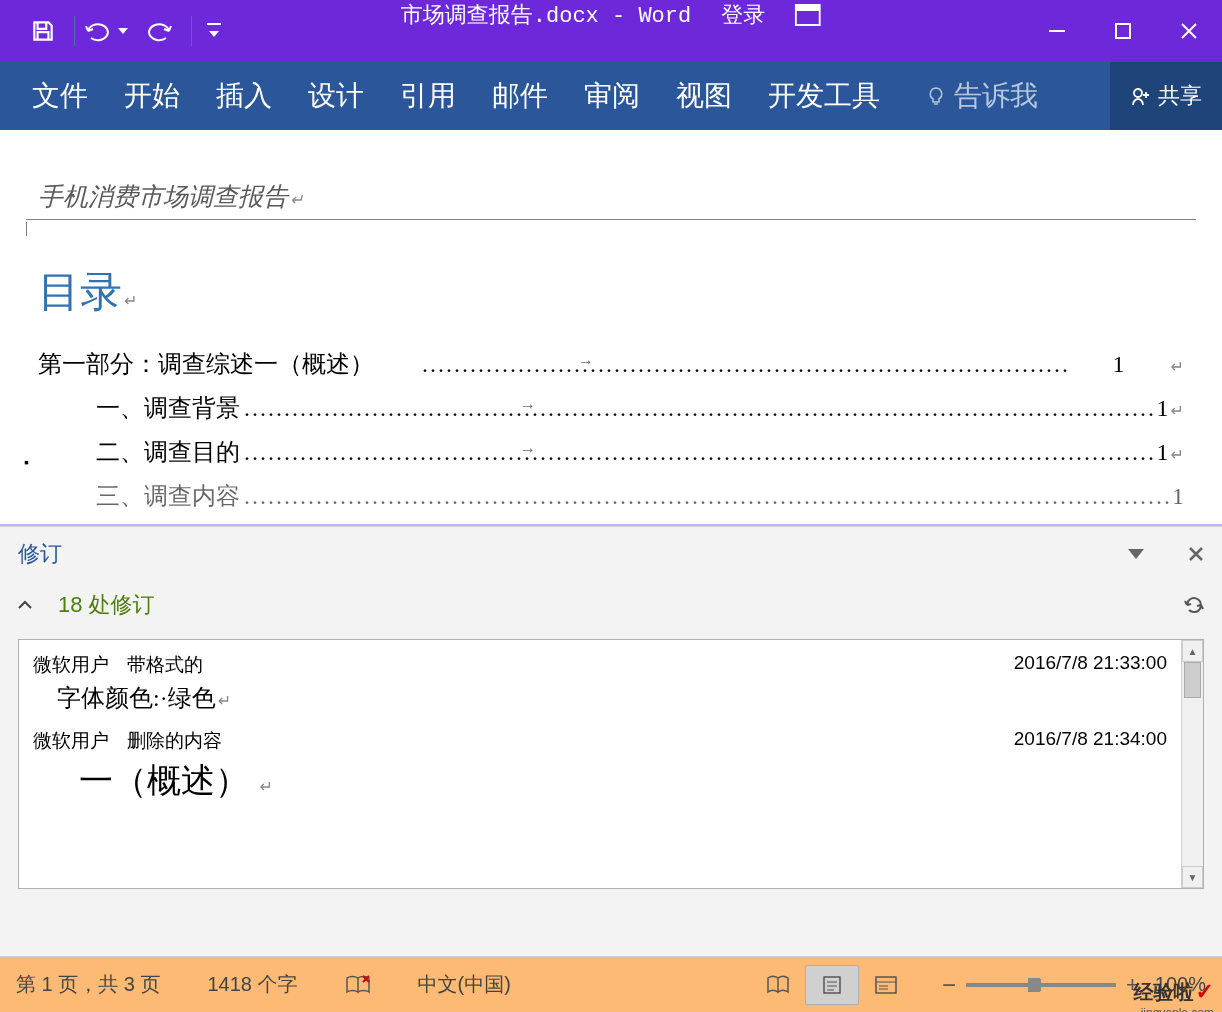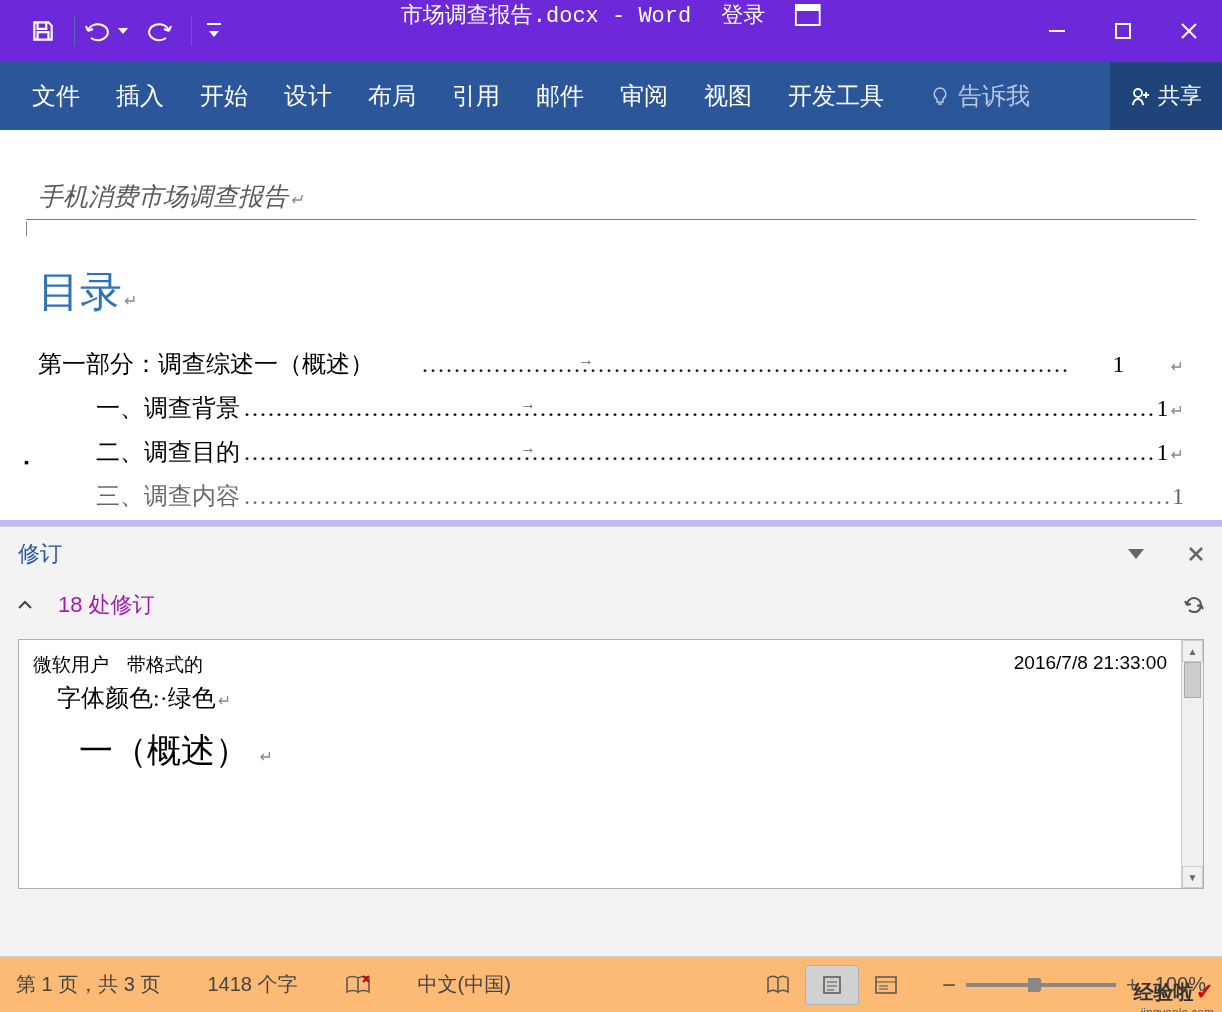--- a/index.html
+++ b/index.html
@@ -9,26 +9,26 @@
 .titlebar { height: 62px; background: #6d28d9; display: flex; align-items: flex-start; color: #fff; position: relative; font-family: Liberation Mono, monospace; }
 .qat { display: flex; align-items: center; gap: 0; padding-left: 16px; }
 .qat-btn { width: 54px; height: 62px; display: flex; align-items: center; justify-content: center; cursor: pointer; }
 .qat-sep { width: 1px; height: 30px; background: #4a6fa8; margin: 0 4px; }
 .title-center { position: absolute; left: 50%; transform: translateX(-50%); display: flex; align-items: center; gap: 30px; font-size: 22px; }
 .title-right { position: absolute; right: 0; display: flex; align-items: center; }
 .win-btn { width: 66px; height: 62px; display: flex; align-items: center; justify-content: center; cursor: pointer; }
 
 
 .ribbon { height: 68px; background: #2b579a; display: flex; align-items: center; padding: 0 14px; gap: 0; position: relative; }
-.ribbon-tab { padding: 0 18px; height: 68px; display: flex; align-items: center; color: #fff; font-size: 24px; cursor: pointer; }
+.ribbon-tab { padding: 0 18px; height: 68px; display: flex; align-items: center; color: #fff; font-size: 28px; cursor: pointer; }
 .tell-me { display: flex; align-items: center; gap: 8px; color: #b8c7dd; margin-left: 10px; }
 .share-btn { position: absolute; right: 0; top: 0; height: 68px; padding: 0 20px; background: #1e4479; display: flex; align-items: center; gap: 6px; color: #fff; font-size: 22px; }
 
 
-.doc-area { height: 396px; background: #fff; overflow: hidden; position: relative; border-bottom: 6px solid #c4b5fd; }
+.doc-area { height: 396px; background: #fff; overflow: hidden; position: relative; border-bottom: 2px solid #c4b5fd; }
 .doc-content { padding: 50px 38px 0 38px; }
 .doc-header { font-family: "KaiTi", "STKaiti", serif; font-style: italic; font-size: 25px; color: #595959; margin-bottom: 6px; }
 .doc-header-line { border-top: 1px solid #7f7f7f; margin: 0 -12px 2px -12px; }
 .doc-header-corner { width: 14px; height: 14px; border-left: 1px solid #7f7f7f; margin-left: -12px; }
 .toc-title { font-family: "DengXian Light", "Microsoft YaHei Light", sans-serif; color: #2e74b5; font-size: 42px; margin-top: 28px; margin-bottom: 28px; font-weight: 300; }
 .toc-entry { display: flex; align-items: baseline; font-size: 24px; color: #000; margin-bottom: 12px; font-family: "SimSun", serif; }
 .toc-entry.l1 { padding-left: 0; gap: 44px; }
 .toc-entry.l2 { padding-left: 58px; }
 .toc-text { flex: 0 0 auto; }
 .toc-leader { flex: 1; overflow: hidden; white-space: nowrap; letter-spacing: 2px; color: #000; padding: 0 4px; position: relative; }
@@ -37,21 +37,21 @@
 .toc-page { flex: 0 0 auto; }
 .bullet { position: absolute; font-size: 14px; color: #000; }
 .ret { color: #888; font-size: 16px; margin-left: 2px; }
 
 
 .rev-pane { background: #f3f3f3; height: 430px; border-top: 1px solid #d0d0d0; }
 .rev-header { height: 54px; display: flex; align-items: center; padding: 16px 18px; position: relative; }
 .rev-title { color: #2b579a; font-size: 22px; }
 .rev-hd-icons { position: absolute; right: 18px; display: flex; gap: 44px; align-items: center; }
 .rev-subheader { height: 48px; display: flex; align-items: center; padding: 0 18px; }
-.rev-sub-left { display: flex; align-items: center; gap: 26px; font-size: 22px; color: #a21caf; }
+.rev-sub-left { display: flex; align-items: center; gap: 26px; font-size: 22px; color: #4d7c0f; }
 .rev-sub-right { position: absolute; right: 18px; }
 .rev-list-wrap { margin: 10px 18px 0 18px; height: 250px; background: #fff; border: 1px solid #b0b0b0; display: flex; }
 .rev-list { flex: 1; padding: 12px 14px; overflow: hidden; }
 .rev-item-h { display: flex; justify-content: space-between; font-size: 19px; color: #000; margin-bottom: 4px; }
 .rev-user { margin-right: 18px; }
 .rev-body { font-size: 24px; padding-left: 24px; margin-bottom: 14px; font-family: "SimSun", serif; }
 .rev-body-big { font-size: 34px; padding-left: 46px; font-family: "SimSun", serif; }
 .rev-scroll { width: 22px; background: #f0f0f0; border-left: 1px solid #d0d0d0; position: relative; }
 .rev-scroll-btn { height: 22px; background: #f0f0f0; border: 1px solid #ccc; display: flex; align-items: center; justify-content: center; font-size: 10px; color: #666; }
 .rev-scroll-thumb { position: absolute; top: 22px; left: 2px; right: 2px; height: 36px; background: #cdcdcd; border: 1px solid #aaa; }
@@ -130,24 +130,23 @@
     <div class="win-btn">
         <svg width="18" height="18">
           <path stroke="#fff" stroke-width="2" d="M2 2l14 14M16 2L2 16"></path>
         </svg>
       </div>
   </div>
 </div>
 
 <div class="ribbon">
   <div class="ribbon-tab">文件</div>
+  <div class="ribbon-tab">开始</div>
   <div class="ribbon-tab">插入</div>
-  <div class="ribbon-tab">开始</div>
   <div class="ribbon-tab">设计</div>
-  <div class="ribbon-tab">布局</div>
   <div class="ribbon-tab">引用</div>
   <div class="ribbon-tab">邮件</div>
   <div class="ribbon-tab">审阅</div>
   <div class="ribbon-tab">视图</div>
   <div class="ribbon-tab">开发工具</div>
   <div class="ribbon-tab tell-me">
     <svg width="20" height="20">
         <path fill="none" stroke="#b8c7dd" stroke-width="1.5" d="M10 2a6 6 0 0 1 3 11v3H7v-3a6 6 0 0 1 3-11z M8 18h4"></path>
       </svg>
     <span>告诉我</span>
@@ -234,20 +233,24 @@
   <div class="rev-list-wrap">
     <div class="rev-list">
       <div>
         <div class="rev-item-h">
           <span><span class="rev-user">微软用户</span><span>带格式的</span></span>
           <span>2016/7/8 21:33:00</span>
         </div>
         <div class="rev-body"><span>字体颜色:·绿色</span><span class="ret">↵</span></div>
       </div>
       <div>
+        <div class="rev-item-h">
+          <span><span class="rev-user">微软用户</span><span>删除的内容</span></span>
+          <span>2016/7/8 21:34:00</span>
+        </div>
         <div class="rev-body-big"><span>一（概述）</span> <span class="ret">↵</span></div>
       </div>
     </div>
     <div class="rev-scroll">
       <div class="rev-scroll-btn">▲</div>
       <div class="rev-scroll-thumb"></div>
       <div class="rev-scroll-btn" style="position:absolute;bottom:0;left:0;right:0">▼</div>
     </div>
   </div>
 </div>

